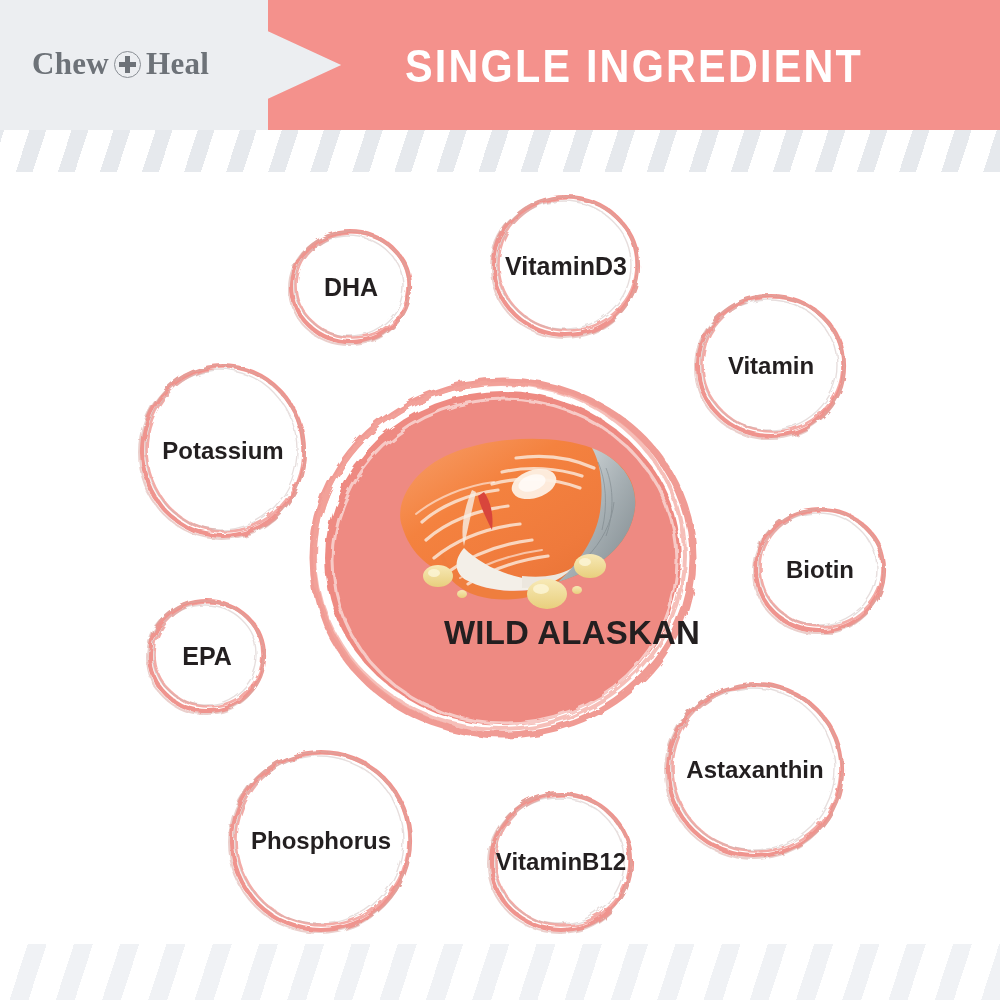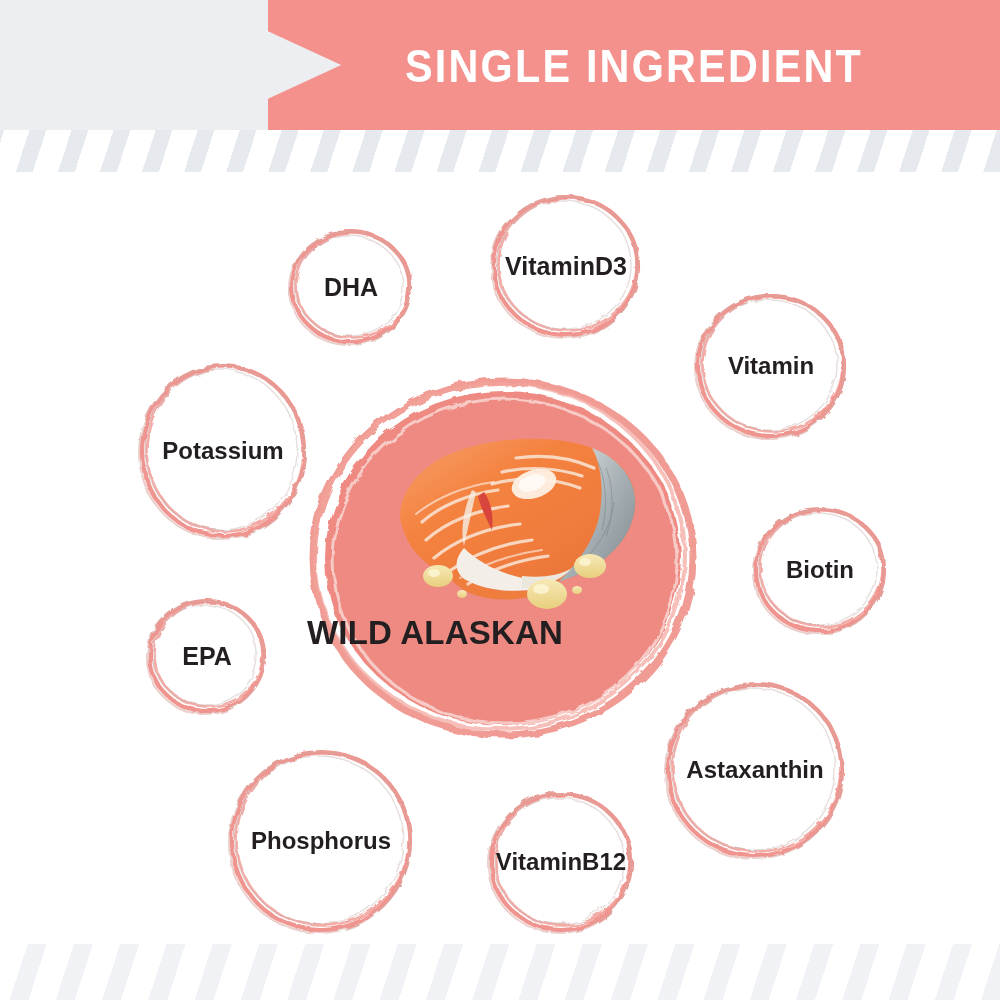--- a/index.html
+++ b/index.html
@@ -128,21 +128,21 @@
     left: 372px; top: 418px;
     width: 285px;
     height: 205px;
   }
   .salmon-img svg { display: block; width: 100%; height: 100%; }
 
   .center-label {
     position: absolute;
     left: 307px; top: 612px;
     width: 393px;
-    text-align: left;
+    text-align: right;
     color: #231f20;
     font-family: "Liberation Sans", sans-serif;
     font-weight: bold;
     font-size: 33px;
     line-height: 1.28;
     letter-spacing: 0.2px;
   }
 
   
   .bubble {
@@ -174,20 +174,25 @@
 </style>
 </head>
 <body>
 
 <div id="page">
 
   <div class="header-band"></div>
   <div class="header-pink"></div>
   <div class="header-title">SINGLE INGREDIENT</div>
 
+  <div class="logo">
+    <span>Chew</span>
+    <span class="logo-plus"></span>
+    <span>Heal</span>
+  </div>
 
   <div class="stripes-top"></div>
   <div class="stripes-bottom"></div>
 
   <div class="center-blob">
     <svg viewBox="0 0 393 363" xmlns="http://www.w3.org/2000/svg">
       <defs>
         <filter id="rough">
           <feTurbulence type="fractalNoise" baseFrequency="0.05" numOctaves="3" result="n"></feTurbulence>
           <feDisplacementMap in="SourceGraphic" in2="n" scale="7"></feDisplacementMap>

